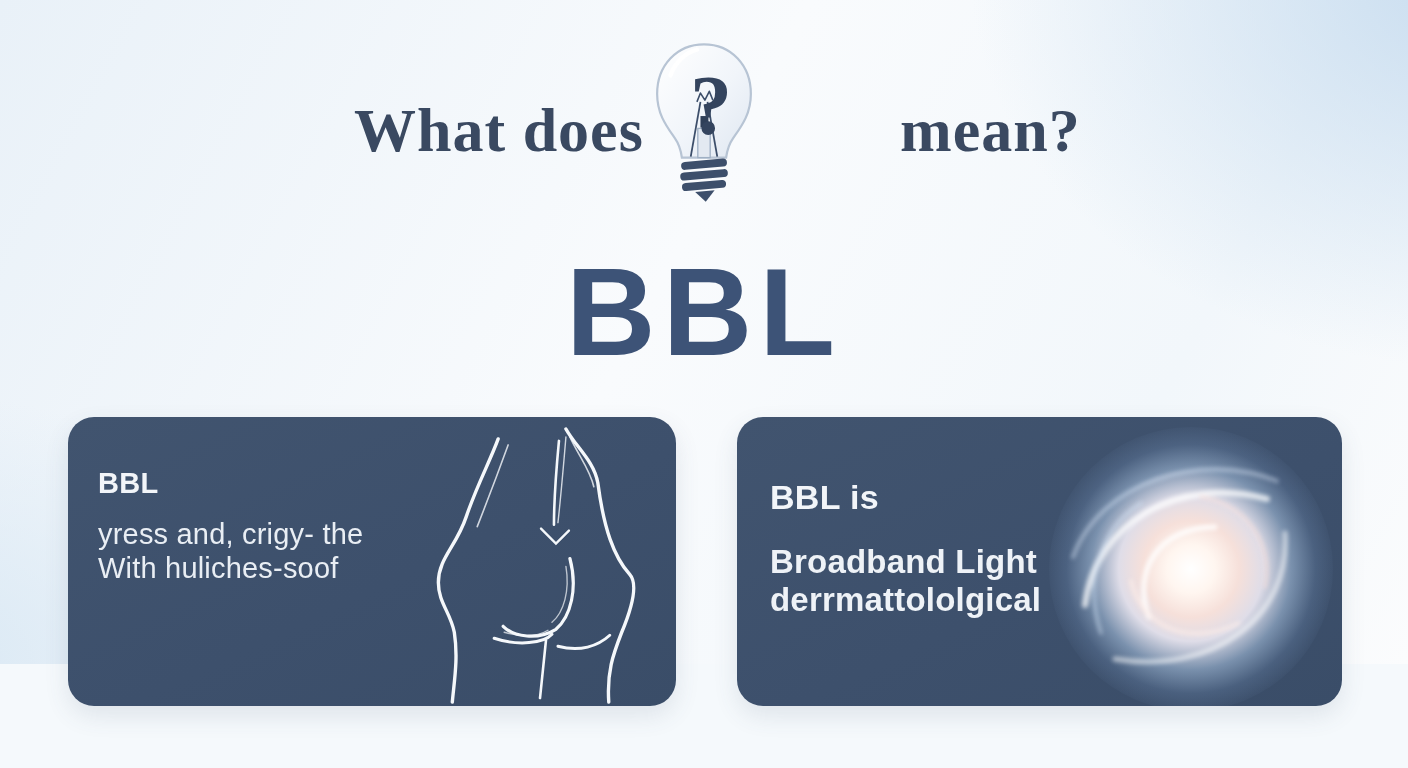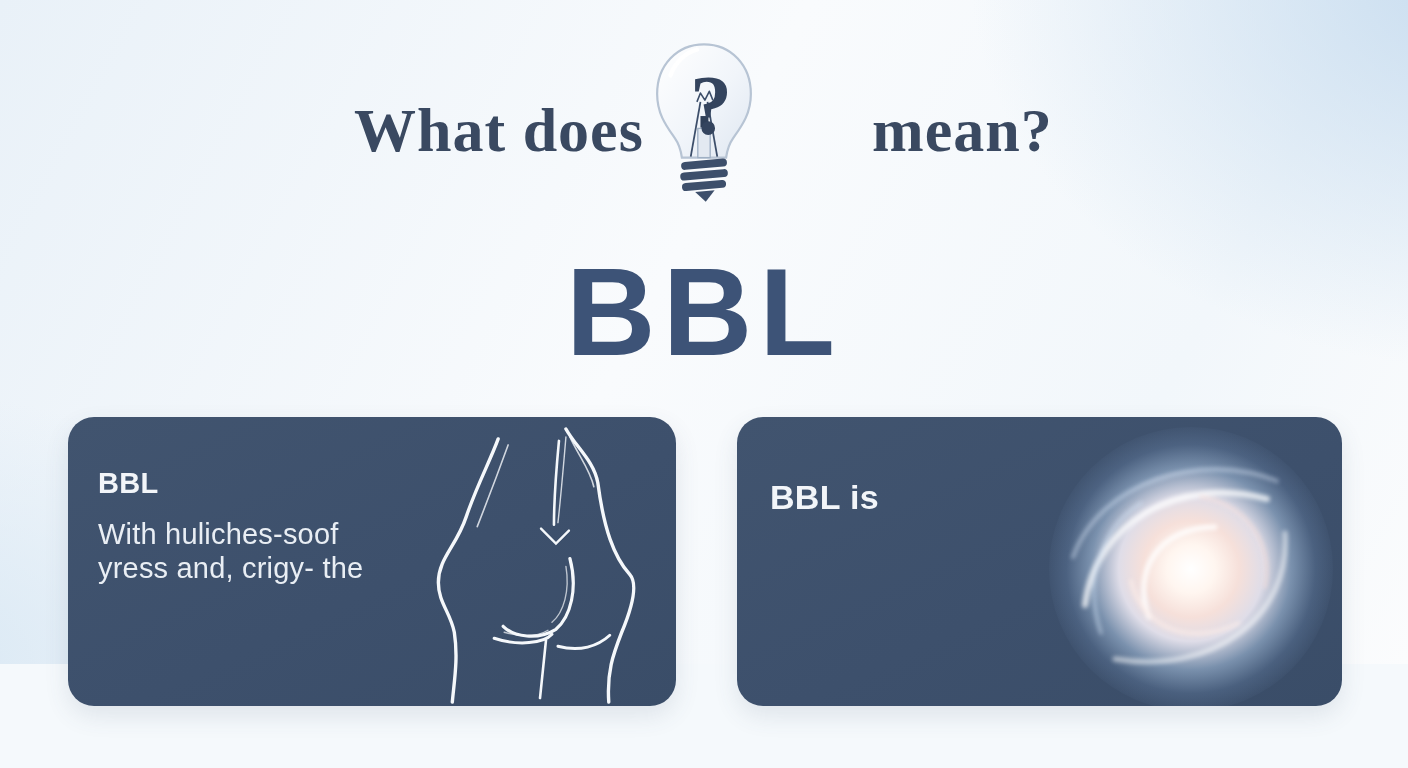--- a/index.html
+++ b/index.html
@@ -19,21 +19,21 @@
   .title-part{
     position:absolute;
     font-family:"Liberation Serif", serif;
     font-weight:700;
     font-size:62px;
     color:#3a4961;
     letter-spacing:1px;
     white-space:nowrap;
   }
   .title-prefix{left:354px;top:95px;}
-  .title-suffix{left:872px;top:95px;}
+  .title-suffix{left:900px;top:95px;}
   .bulb-wrap{position:absolute;left:648px;top:40px;width:112px;height:168px;}
   .bulb-wrap svg{display:block;width:112px;height:168px;}
   
   .headline{
     position:absolute;left:704px;top:244px;transform:translateX(-50%);
     font-size:124px;font-weight:700;color:#3d5377;letter-spacing:7px;
     line-height:1.1;white-space:nowrap;
   }
   
   .card{
@@ -112,22 +112,22 @@
   <span class="title-part title-suffix">mean?</span>
 
   <div class="headline">BBL</div>
 
   <section class="card card-left">
     <div class="card-text">
       <div class="card-heading">
         <div>BBL</div>
       </div>
       <div class="card-body">
+        <div>yress and, crigy- the</div>
         <div>With huliches-soof</div>
-        <div>yress and, crigy- the</div>
       </div>
     </div>
     <div class="silhouette">
       <svg viewBox="0 0 252 290" aria-hidden="true" fill="none" stroke="#f5f8fb" stroke-linecap="round">
 
         <path d="M148,12 C158,30 176,44 180,66 C186,112 196,140 212,158 C221,168 214,192 204,216 C195,239 189,256 191,286" stroke-width="3.4"></path>
         <path d="M152,20 C160,38 172,52 176,70" stroke-width="1.6" opacity="0.8"></path>
 
         <path d="M80,22 C72,44 58,70 48,100 C38,130 20,142 20,166 C20,186 32,196 36,216 C40,242 36,264 34,286" stroke-width="3.4"></path>
         <path d="M90,28 C82,50 70,82 59,110" stroke-width="1.6" opacity="0.8"></path>
@@ -157,16 +157,20 @@
           <path d="M24,130 C52,54 152,24 228,54" stroke="rgba(226,238,252,0.45)" stroke-width="4"></path>
           <path d="M100,190 C82,142 112,100 166,100" stroke="rgba(255,255,255,0.85)" stroke-width="5"></path>
           <path d="M190,196 C142,220 94,202 82,154" stroke="rgba(255,238,232,0.65)" stroke-width="4"></path>
           <path d="M52,206 C36,158 48,104 92,76" stroke="rgba(214,230,248,0.5)" stroke-width="3.5"></path>
           <path d="M216,160 C224,116 198,78 152,70" stroke="rgba(248,222,216,0.55)" stroke-width="4"></path>
         </g>
       </svg>
     </div>
     <div class="card-text">
       <div class="card-heading">BBL is</div>
+      <div class="card-body">
+        <div>Broadband Light</div>
+        <div>derrmattololgical</div>
+      </div>
     </div>
   </section>
 
 </div>
 
 </body></html>

